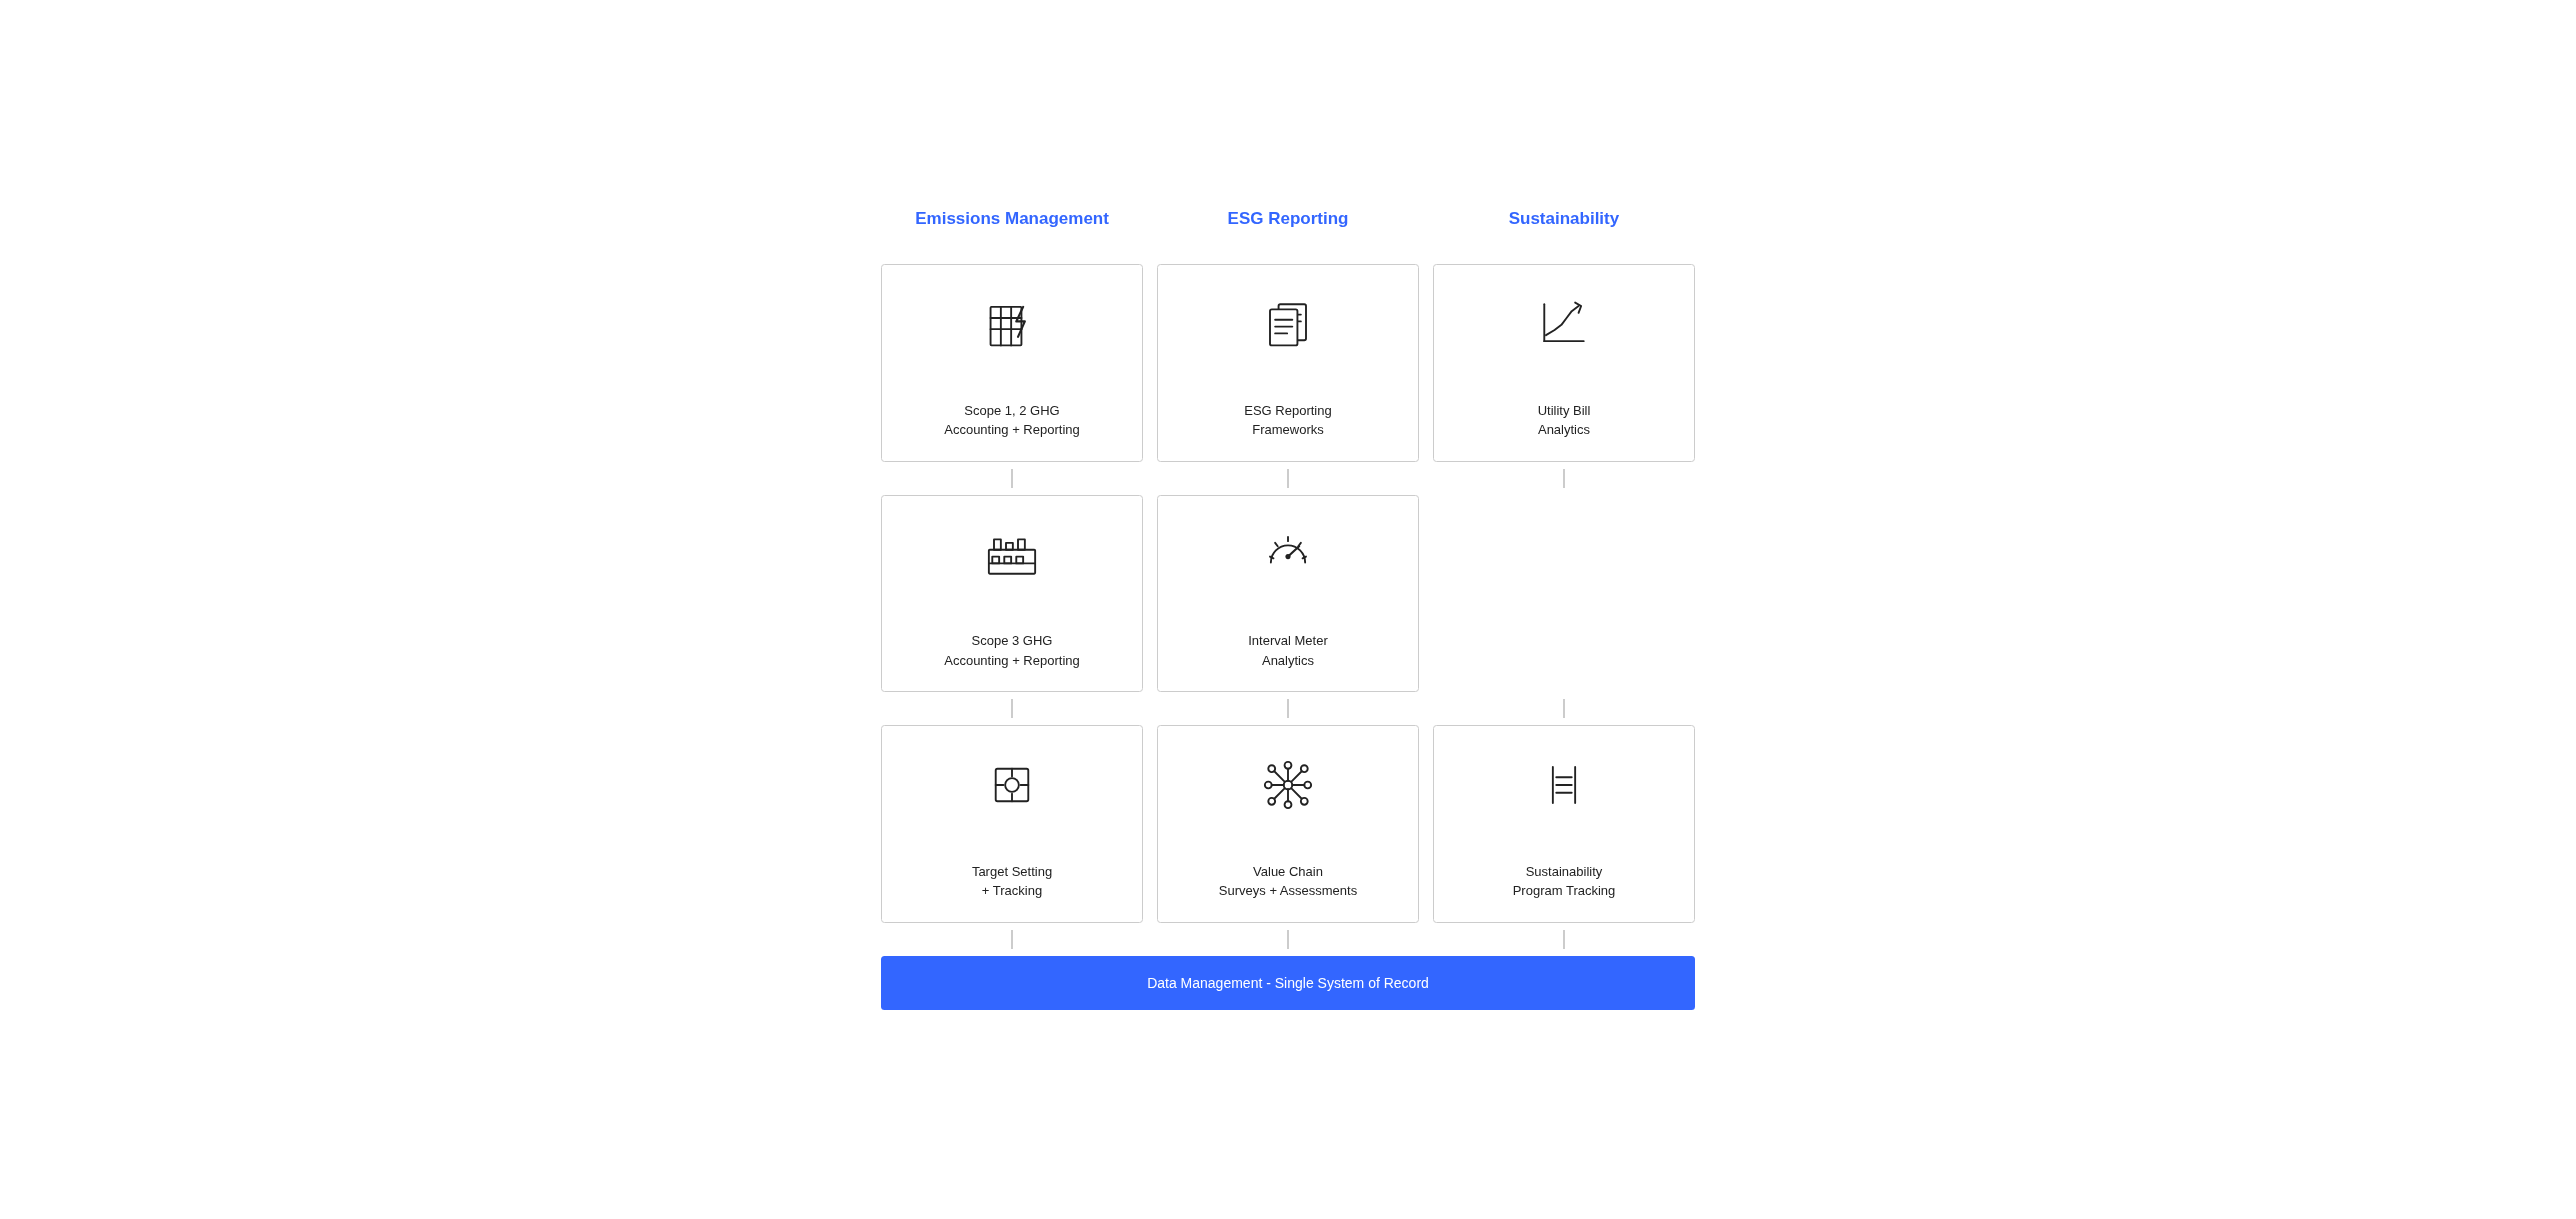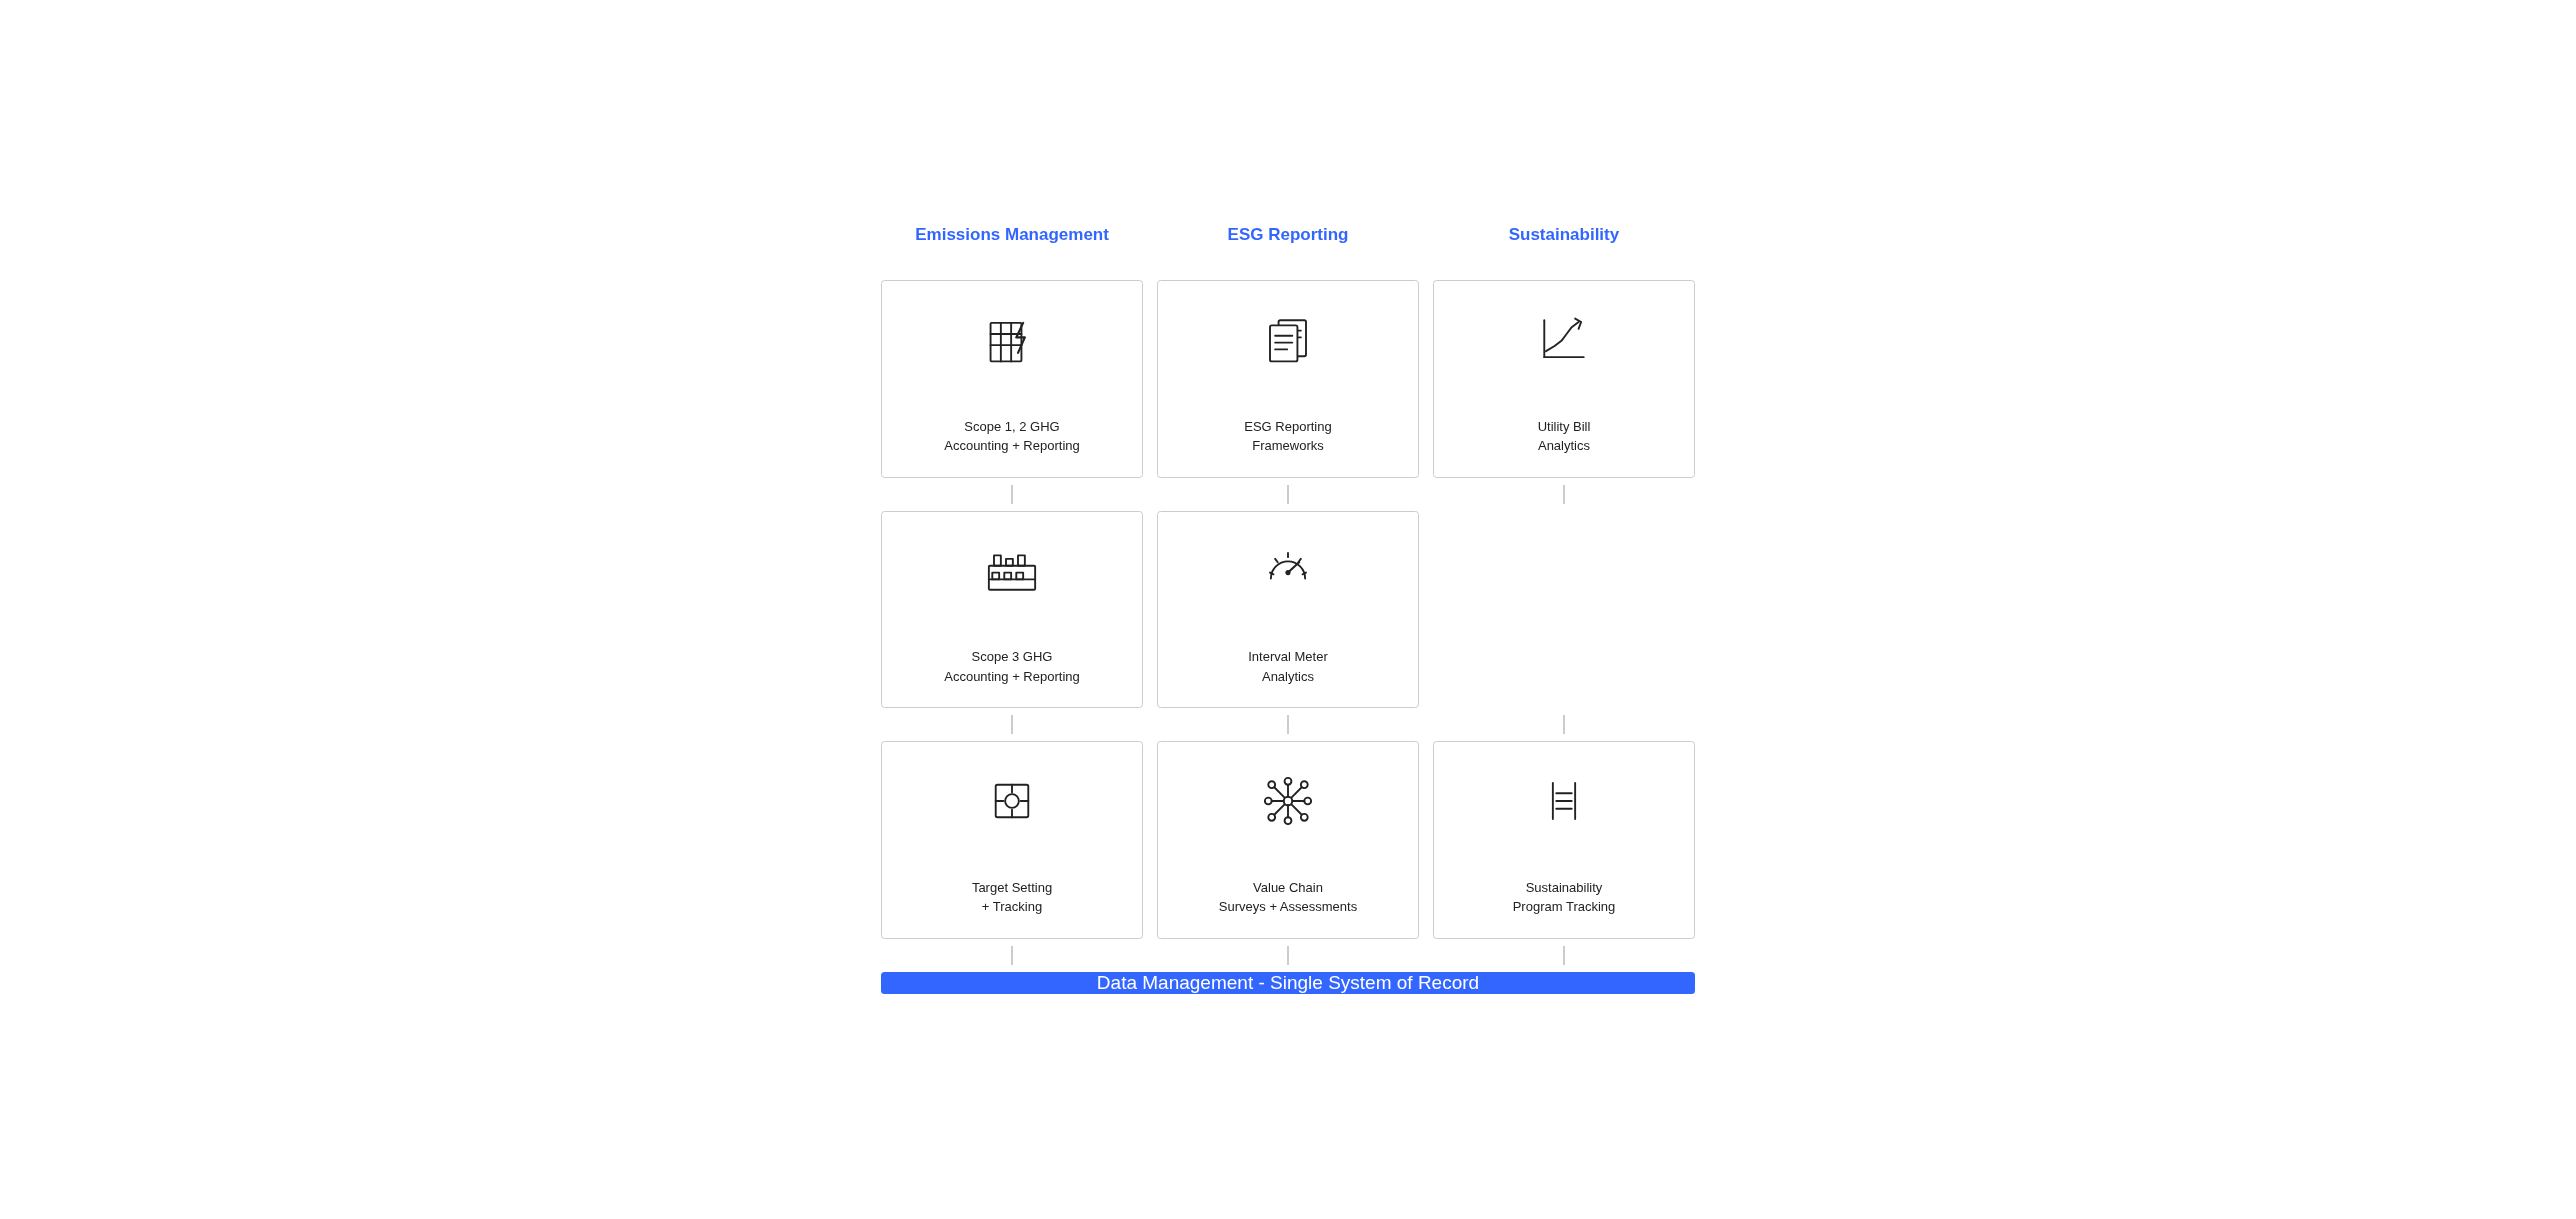--- a/index.html
+++ b/index.html
@@ -86,23 +86,24 @@
       font-size: 13px;
       color: #222222;
       line-height: 1.5;
       font-weight: 400;
       margin-top: 27px;
     }
     .bottom-bar {
       margin: 7px 7px 0;
       background: #3366ff;
       border-radius: 3.5px;
+      padding: 19px;
       text-align: center;
       color: #ffffff;
-      font-size: 19px;
+      font-size: 14px;
       font-weight: 500;
     }
   </style>
 </head>
 <body>
 
 <div class="diagram-container">
 
   <div class="column-headers">
     <div class="col-header">Emissions Management</div>

